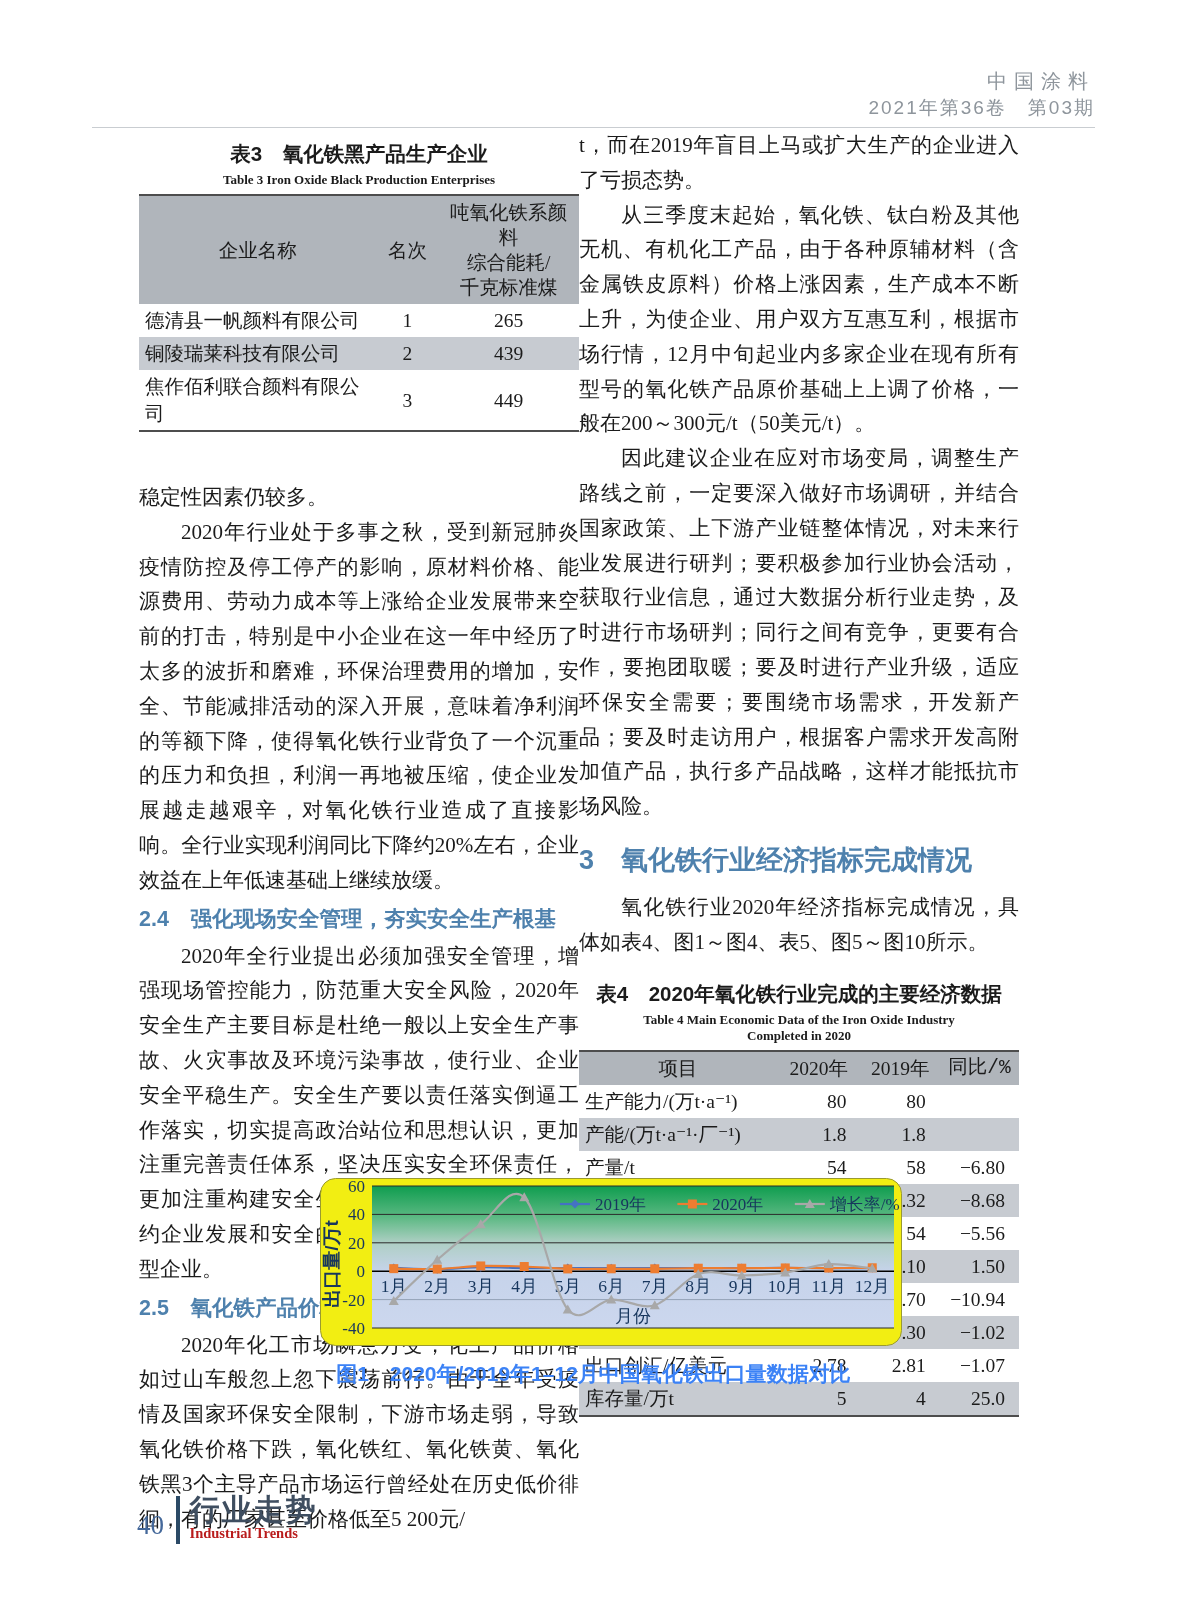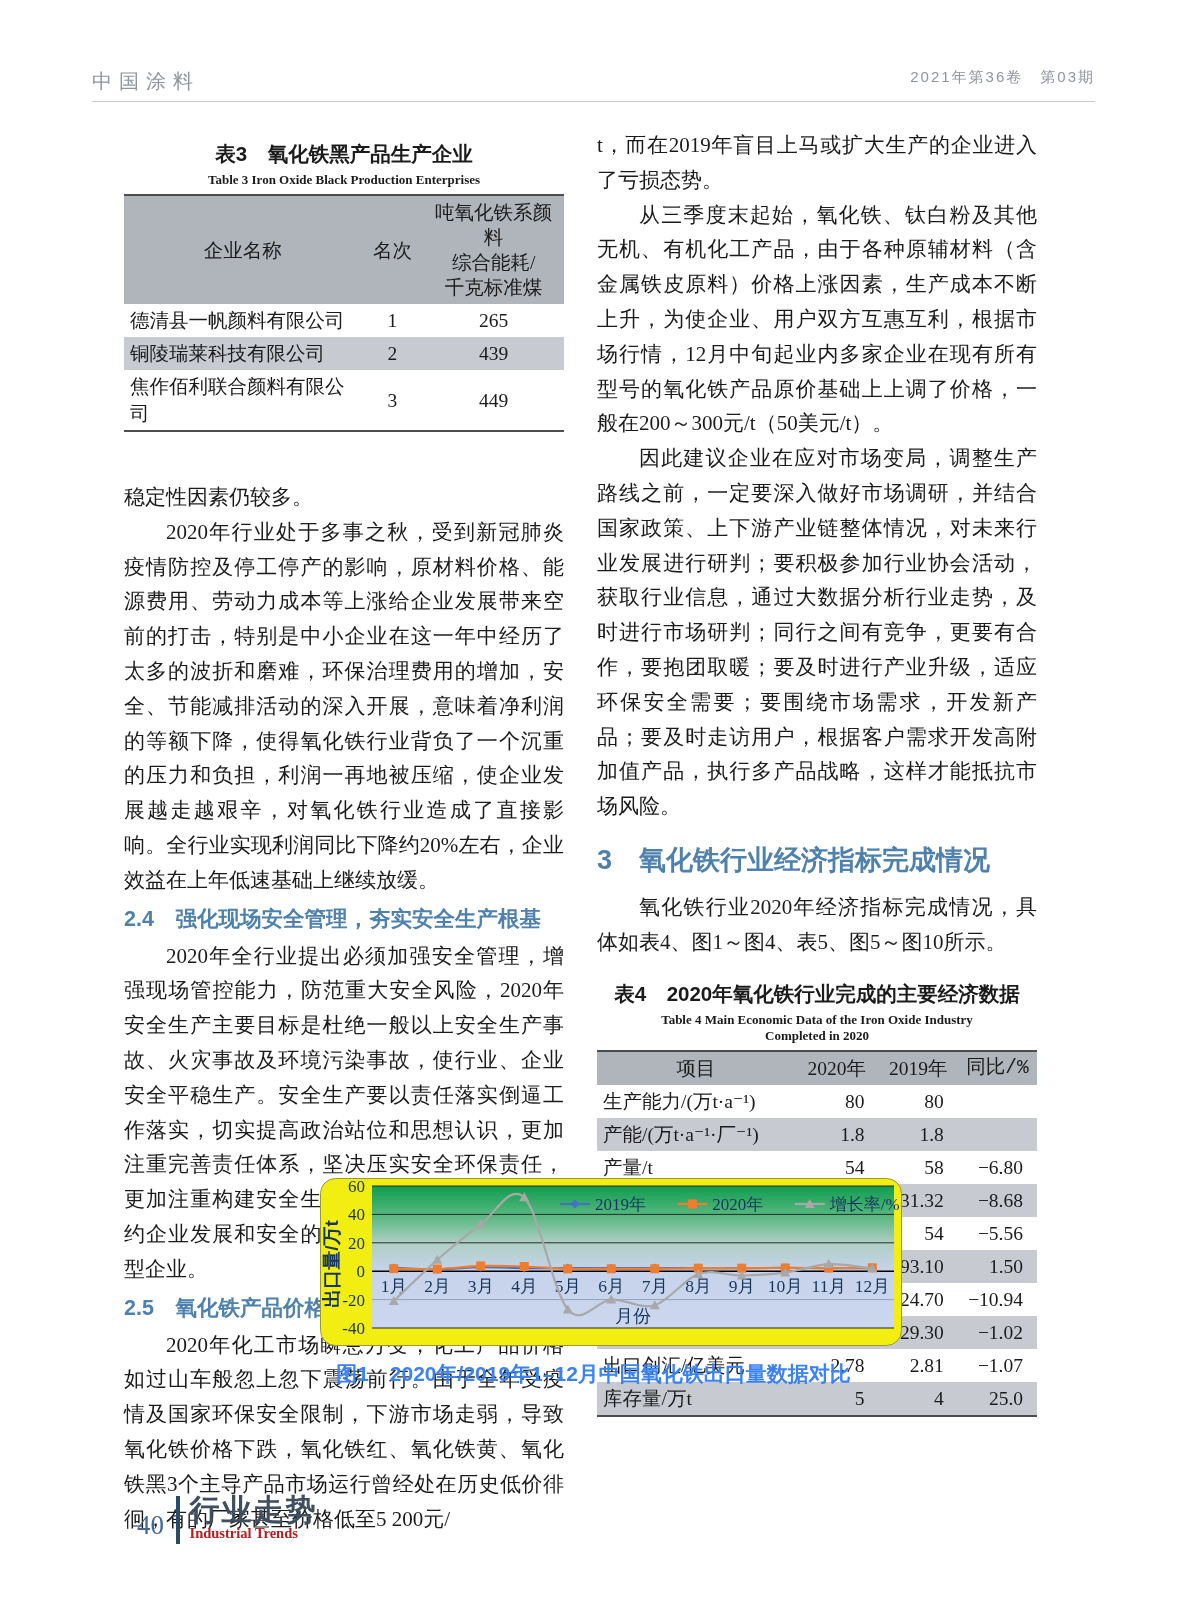--- a/index.html
+++ b/index.html
@@ -1,25 +1,25 @@
 <!DOCTYPE html>
 <html><head>
 <meta charset="utf-8">
 <style>
   html,body{margin:0;padding:0;background:#e8e8e8;}
   .page{position:relative;width:1187px;height:1600px;background:#ffffff;overflow:hidden;
         font-family:"Liberation Serif","DejaVu Serif",serif;color:#1b1b1b;margin:0 auto;}
   
   .hdr{position:absolute;top:68px;left:92px;right:92px;}
-  .hdr-row{display:flex;justify-content:space-between;align-items:flex-start;}
+  .hdr-row{display:flex;justify-content:space-between;align-items:flex-end;flex-direction:column;}
   .hdr-left{font-size:20px;color:#8e959c;letter-spacing:7px;font-family:"Liberation Sans",sans-serif;}
-  .hdr-right{font-size:15px;color:#8e959c;letter-spacing:2px;font-family:"Liberation Sans",sans-serif;}
+  .hdr-right{font-size:19px;color:#8e959c;letter-spacing:2px;font-family:"Liberation Sans",sans-serif;}
   .hdr-rule{margin-top:6px;border-top:1.5px solid #c9cdd1;}
   
-  .cols{position:absolute;top:128px;left:124px;width:913px;display:flex;gap:33px;}
+  .cols{position:absolute;top:128px;left:139px;width:913px;display:flex;}
   .col{width:440px;}
   p.body{font-size:21px;line-height:34.8px;text-align:justify;margin:0;}
   p.ind{text-indent:2em;}
   .subhead{color:#4e81ad;font-weight:bold;font-size:21.5px;line-height:36px;margin:3px 0 2px 0;
            font-family:"Liberation Sans",sans-serif;}
   .sec3{color:#4e81ad;font-weight:bold;font-size:27px;line-height:40px;margin:16px 0 10px 0;
         font-family:"Liberation Sans",sans-serif;}
   
   .tcap-zh{font-size:20.5px;font-weight:bold;text-align:center;margin:0 0 4px 0;
            font-family:"Liberation Sans",sans-serif;}

